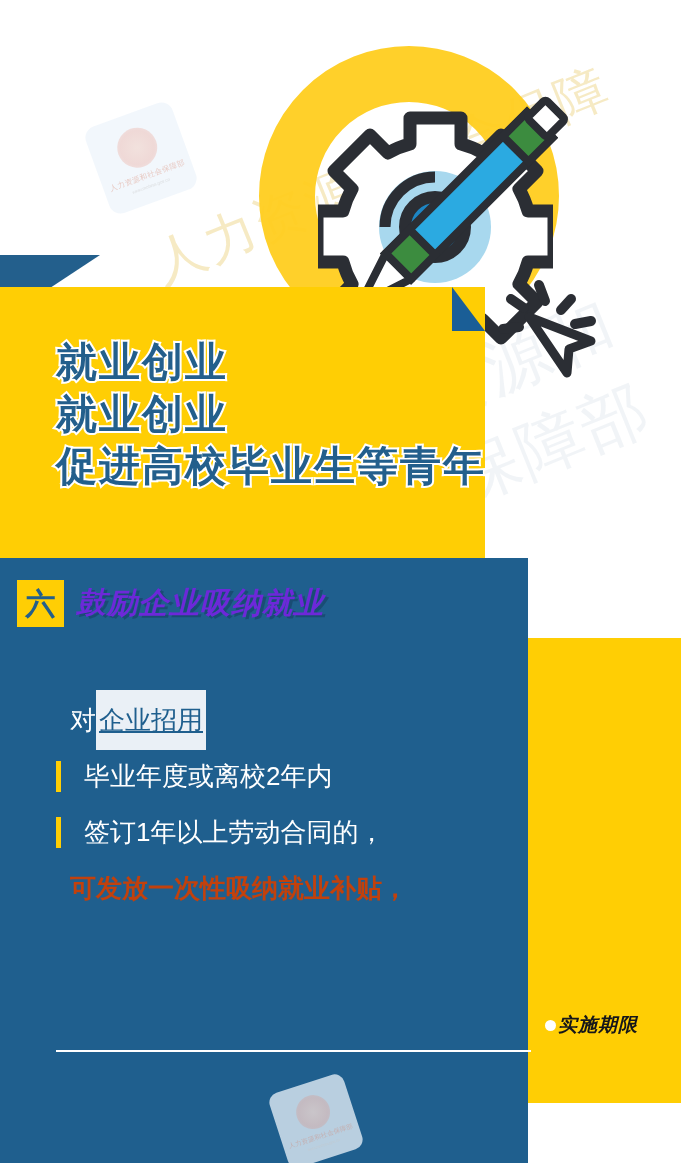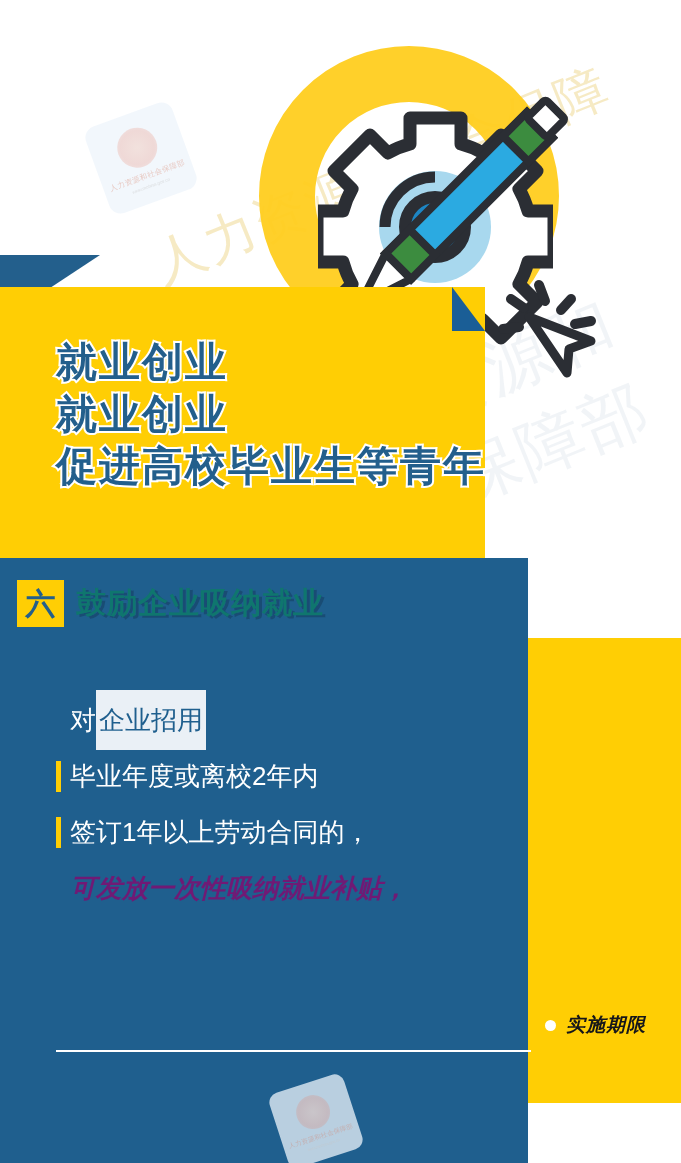--- a/index.html
+++ b/index.html
@@ -105,64 +105,65 @@
     position: absolute; left: 17px; top: 580px;
     width: 47px; height: 47px;
     background: #FFCE04;
     color: #235F8C;
     font-size: 30px; font-weight: bold;
     display: flex; align-items: center; justify-content: center;
     line-height: 1;
   }
   #sec-title {
     position: absolute; left: 76px; top: 583px;
-    font-size: 30px; font-weight: bold; 
-    color: #0f766e;
+    font-size: 30px; font-weight: bold; font-style: italic;
+    color: #6d28d9;
     letter-spacing: 1px;
     text-shadow: 3px 2px 0 rgba(20,60,95,0.55);
     white-space: nowrap;
   }
 
   
   #body { position: absolute; left: 56px; top: 692px; width: 420px; }
   .bline {
     position: relative;
     font-size: 26px;
     line-height: 56px;
     color: #ffffff;
     white-space: nowrap;
-    padding-left: 14px;
+    padding-left: 28px;
   }
   .bline.bar::before {
     content: "";
     position: absolute; left: 0; top: 13px;
     width: 5px; height: 31px;
     background: #FFCE04;
   }
   .bline.nobar { padding-left: 14px; }
   .hl {
     background: #EAF0F6;
     color: #1F5F8E;
     padding: 15px 3px;
-  }
-  .bline.accent { color: #701a75; font-weight: bold; font-style: italic; }
+    text-decoration: underline;
+  }
+  .bline.accent { color: #c2410c; font-weight: bold; }
   #ruler {
     position: absolute; left: 56px; top: 1050px;
     width: 475px; height: 2px; background: #ffffff;
   }
 
   
   #yellowpanel {
     position: absolute; left: 528px; top: 638px;
     width: 153px; height: 465px;
     background: #FFCE04;
   }
   #yp-label {
     position: absolute; left: 545px; top: 1012px;
-    display: flex; align-items: center; gap: 10px;
+    display: flex; align-items: center; gap: 2px;
   }
   #yp-label .dot {
     width: 11px; height: 11px; border-radius: 50%;
     background: #ffffff;
     flex: none;
   }
   #yp-label .txt {
     font-size: 19px; font-weight: bold; font-style: italic;
     color: #15161A; letter-spacing: 1px; white-space: nowrap;
   }

